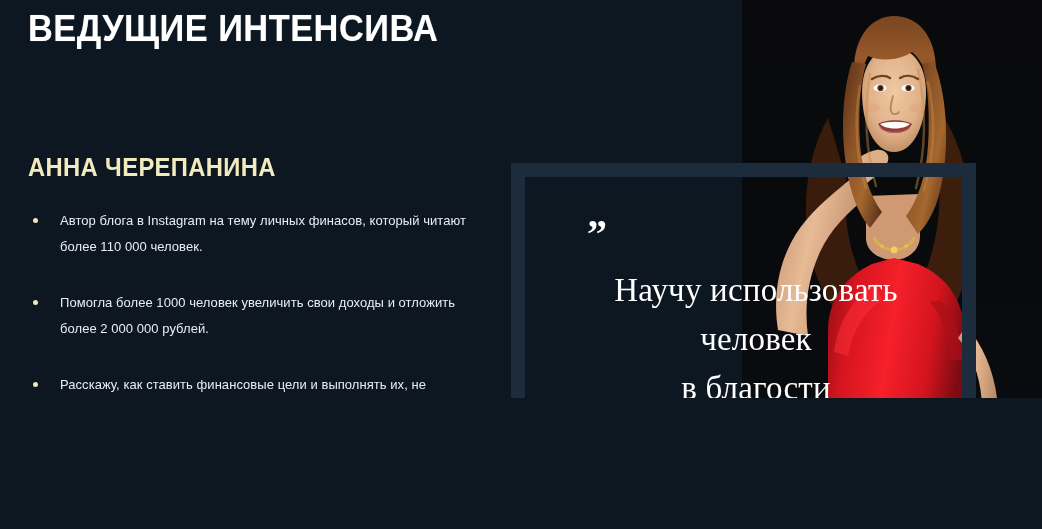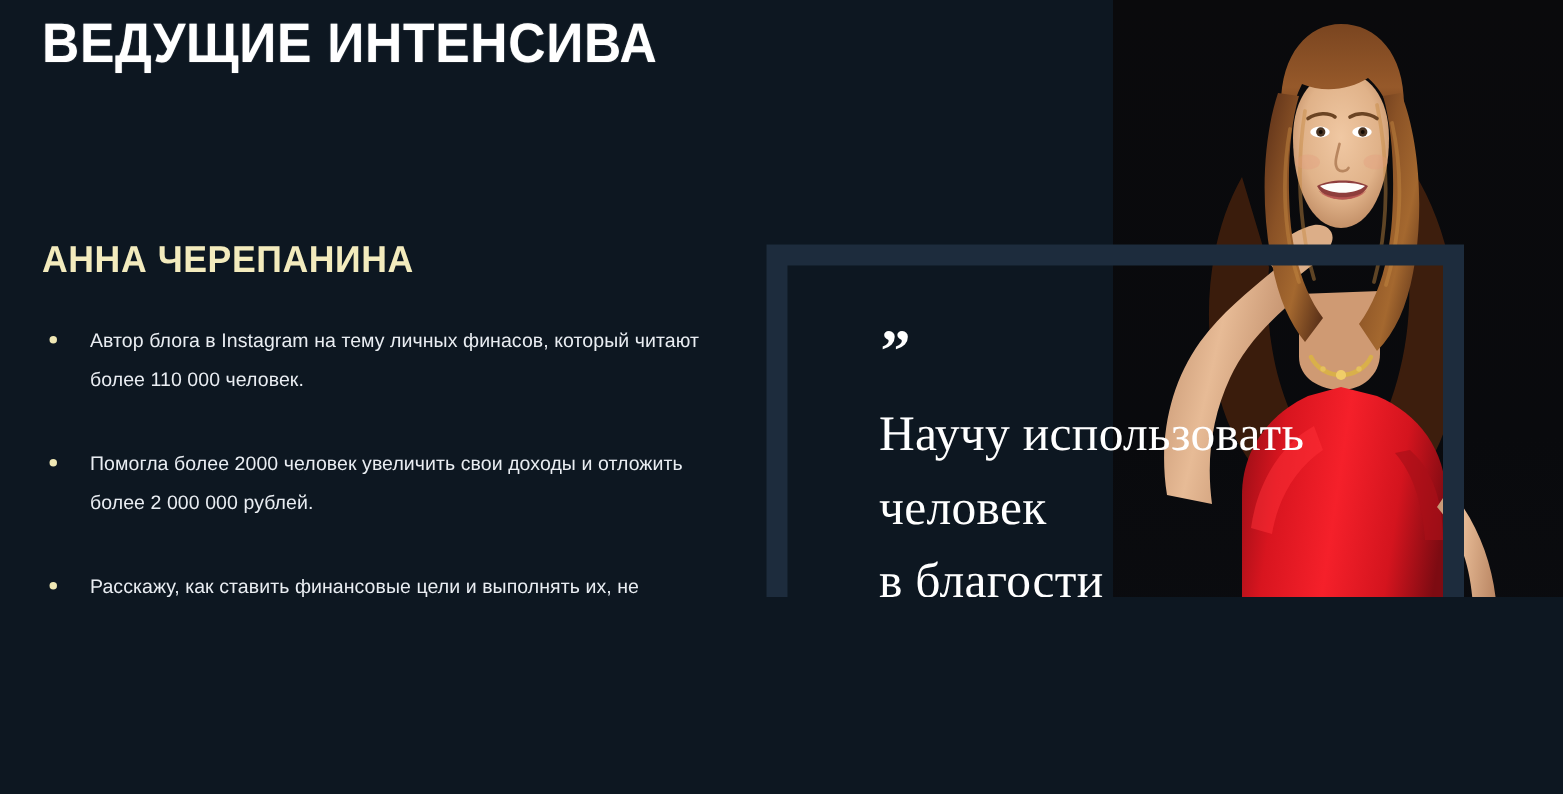--- a/index.html
+++ b/index.html
@@ -39,21 +39,21 @@
     transform: scaleX(0.93);
     transform-origin: left top;
     white-space: nowrap;
     text-shadow: 0 0 1px rgba(255,255,255,0.35);
   }
 
   
   .left-col {
     position: absolute;
     left: 28px;
-    top: 158px;
+    top: 152px;
     width: 440px;
   }
 
   .person-name {
     font-family: "Liberation Sans", sans-serif;
     font-weight: bold;
     font-size: 25px;
     line-height: 30px;
     letter-spacing: 0.4px;
     color: #f3ebbd;
@@ -126,21 +126,21 @@
     position: absolute;
     left: 586px;
     top: 266px;
     width: 340px;
     font-family: "Liberation Serif", serif;
     font-size: 33px;
     line-height: 49px;
     color: #ffffff;
     letter-spacing: 0.2px;
   }
-  .quote-line { display: block; white-space: nowrap; }
+  .quote-line { display: block; white-space: nowrap; text-align: center; }
 
   
   .portrait {
     position: absolute;
     left: 742px;
     top: 0px;
     width: 300px;
     height: 529px;
     overflow: hidden;
   }
@@ -268,21 +268,21 @@
 
     <h2 class="person-name">АННА ЧЕРЕПАНИНА</h2>
 
     <ul class="bullet-list">
       <li class="bullet-item">
         <span class="bullet-dot"></span>
         <span>Автор блога в Instagram на тему личных финасов, который читают более 110 000 человек.</span>
       </li>
       <li class="bullet-item">
         <span class="bullet-dot"></span>
-        <span>Помогла более 2000 человек увеличить свои доходы и отложить более 2 000 000 рублей.</span>
+        <span>Помогла более 1000 человек увеличить свои доходы и отложить более 2 000 000 рублей.</span>
       </li>
       <li class="bullet-item">
         <span class="bullet-dot"></span>
         <span>Расскажу, как ставить финансовые цели и выполнять их, не увеличить титанических усилий.</span>
       </li>
     </ul>
   </div>
 
   <div class="quote-frame"></div>
 

